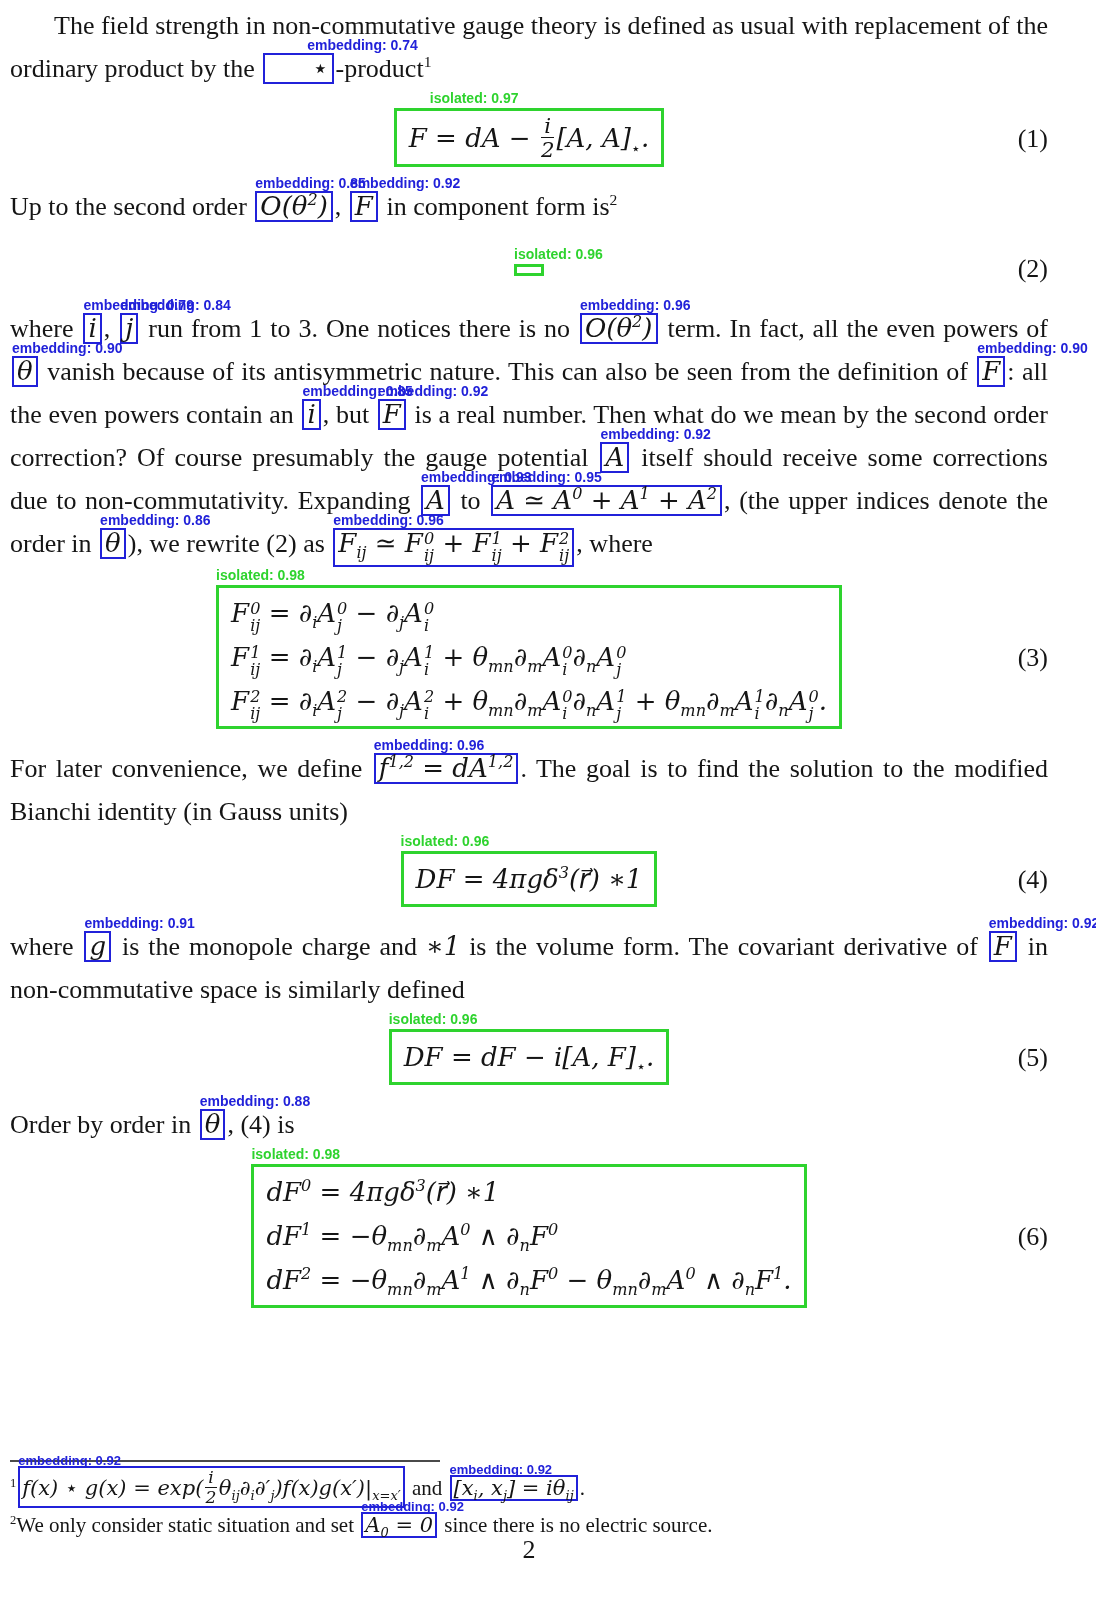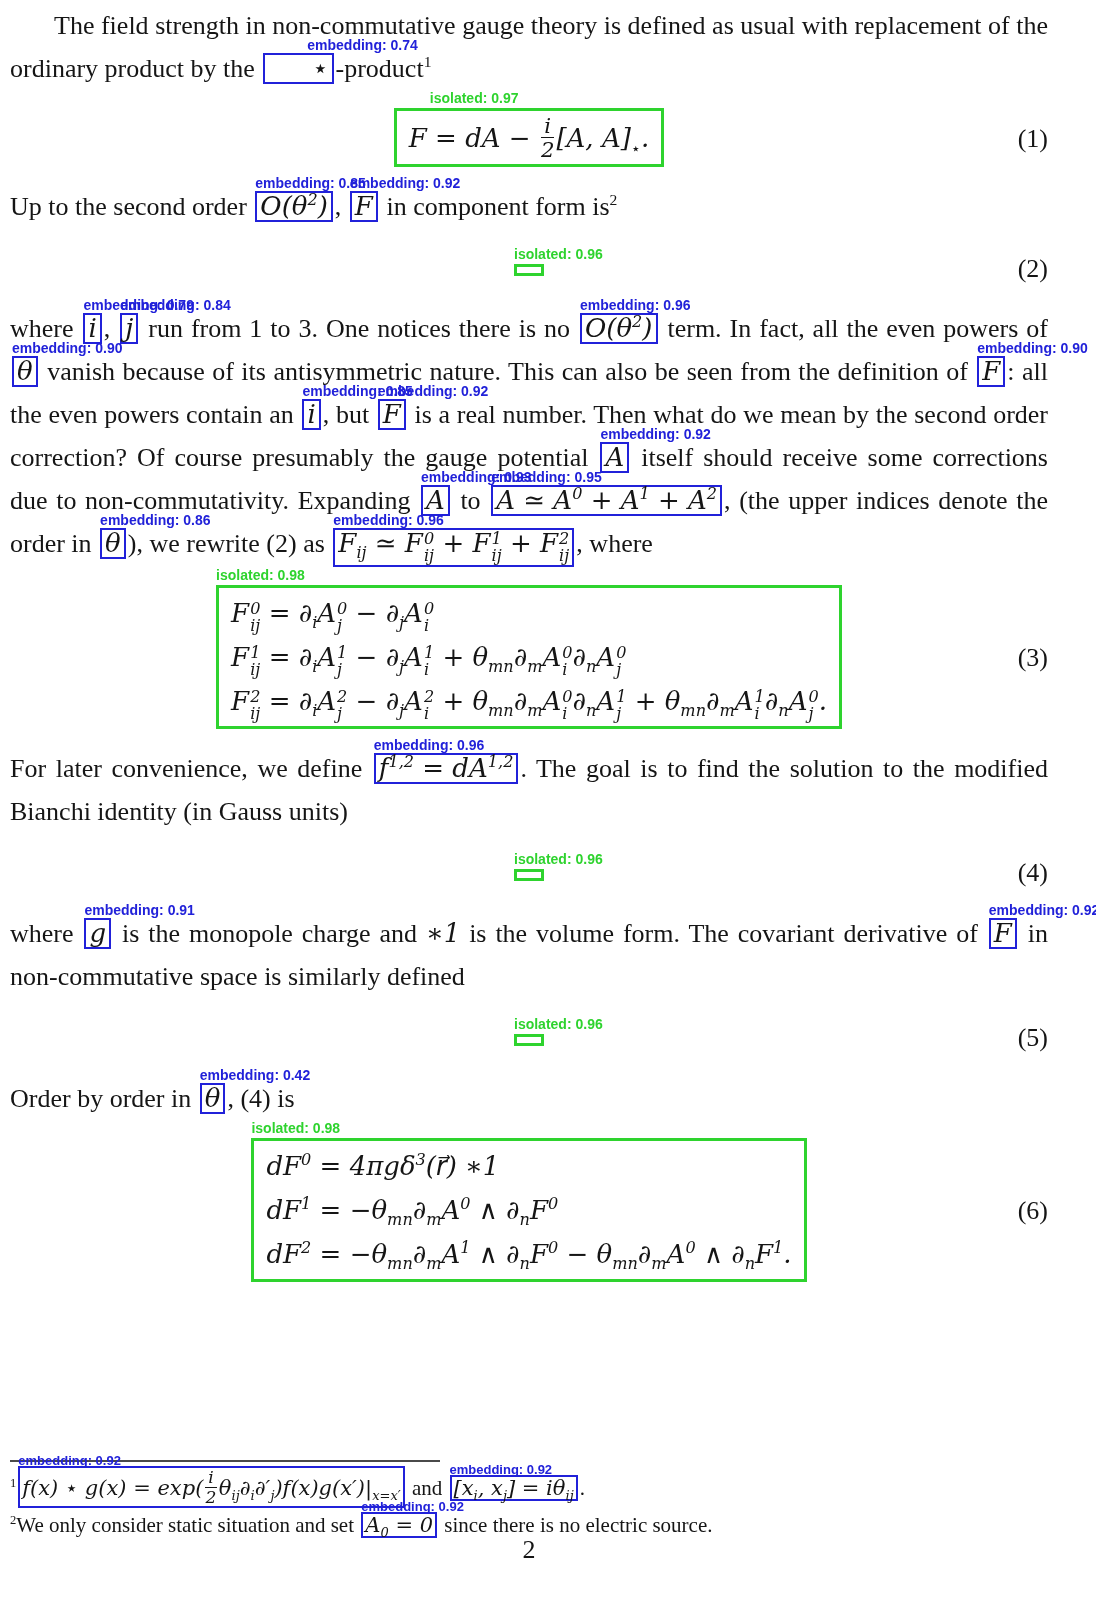--- a/index.html
+++ b/index.html
@@ -59,24 +59,24 @@
 <body>
 
 <div class="page">
   <div class="para indent">The field strength in non-commutative gauge theory is defined as usual with replacement of the ordinary product by the <span class="ebox" style="border-color: rgb(33, 33, 217);"><span class="elabel" style="color: rgb(33, 33, 217);">embedding: 0.74</span><span class="math">⋆</span></span>-product<sup class="fnmark">1</sup></div>
   <div class="eqrow"><span class="eqbox" style="border-color: rgb(46, 211, 46);"><span class="eqlabel" style="color: rgb(46, 211, 46); padding-left: 36px;">isolated: 0.97</span><div class="eqline math">F = dA − <span class="frac"><span class="fnum">i</span><span class="fden">2</span></span>[A, A]<sub>⋆</sub>.</div></span><span class="eqnum">(1)</span></div>
   <div class="para">Up to the second order <span class="ebox" style="border-color: rgb(33, 33, 217);"><span class="elabel" style="color: rgb(33, 33, 217);">embedding: 0.85</span><span class="math">O(θ<sup>2</sup>)</span></span>, <span class="ebox" style="border-color: rgb(33, 33, 217);"><span class="elabel" style="color: rgb(33, 33, 217);">embedding: 0.92</span><span class="math">F</span></span> in component form is<sup class="fnmark">2</sup></div>
   <div class="eqrow"><span class="eqbox" style="border-color: rgb(46, 211, 46);"><span class="eqlabel" style="color: rgb(46, 211, 46);">isolated: 0.96</span></span><span class="eqnum">(2)</span></div>
   <div class="para">where <span class="ebox" style="border-color: rgb(33, 33, 217);"><span class="elabel" style="color: rgb(33, 33, 217);">embedding: 0.79</span><span class="math">i</span></span>, <span class="ebox" style="border-color: rgb(33, 33, 217);"><span class="elabel" style="color: rgb(33, 33, 217);">embedding: 0.84</span><span class="math">j</span></span> run from 1 to 3.  One notices there is no <span class="ebox" style="border-color: rgb(33, 33, 217);"><span class="elabel" style="color: rgb(33, 33, 217);">embedding: 0.96</span><span class="math">O(θ<sup>2</sup>)</span></span> term.  In fact, all the even powers of <span class="ebox" style="border-color: rgb(33, 33, 217);"><span class="elabel" style="color: rgb(33, 33, 217);">embedding: 0.90</span><span class="math">θ</span></span> vanish because of its antisymmetric nature.  This can also be seen from the definition of <span class="ebox" style="border-color: rgb(33, 33, 217);"><span class="elabel" style="color: rgb(33, 33, 217);">embedding: 0.90</span><span class="math">F</span></span>: all the even powers contain an <span class="ebox" style="border-color: rgb(33, 33, 217);"><span class="elabel" style="color: rgb(33, 33, 217);">embedding: 0.85</span><span class="math">i</span></span>, but <span class="ebox" style="border-color: rgb(33, 33, 217);"><span class="elabel" style="color: rgb(33, 33, 217);">embedding: 0.92</span><span class="math">F</span></span> is a real number.  Then what do we mean by the second order correction?  Of course presumably the gauge potential <span class="ebox" style="border-color: rgb(33, 33, 217);"><span class="elabel" style="color: rgb(33, 33, 217);">embedding: 0.92</span><span class="math">A</span></span> itself should receive some corrections due to non-commutativity.  Expanding <span class="ebox" style="border-color: rgb(33, 33, 217);"><span class="elabel" style="color: rgb(33, 33, 217);">embedding: 0.93</span><span class="math">A</span></span> to <span class="ebox" style="border-color: rgb(33, 33, 217);"><span class="elabel" style="color: rgb(33, 33, 217);">embedding: 0.95</span><span class="math">A ≃ A<sup>0</sup> + A<sup>1</sup> + A<sup>2</sup></span></span>, (the upper indices denote the order in <span class="ebox" style="border-color: rgb(33, 33, 217);"><span class="elabel" style="color: rgb(33, 33, 217);">embedding: 0.86</span><span class="math">θ</span></span>), we rewrite (2) as <span class="ebox" style="border-color: rgb(33, 33, 217);"><span class="elabel" style="color: rgb(33, 33, 217);">embedding: 0.96</span><span class="math">F<sub>ij</sub> ≃ F<span class="ss"><span class="sstop">0</span><span class="ssbot">ij</span></span> + F<span class="ss"><span class="sstop">1</span><span class="ssbot">ij</span></span> + F<span class="ss"><span class="sstop">2</span><span class="ssbot">ij</span></span></span></span>, where</div>
   <div class="eqrow"><span class="eqbox" style="border-color: rgb(46, 211, 46);"><span class="eqlabel" style="color: rgb(46, 211, 46);">isolated: 0.98</span><div class="eqline math">F<span class="ss"><span class="sstop">0</span><span class="ssbot">ij</span></span> = ∂<sub>i</sub>A<span class="ss"><span class="sstop">0</span><span class="ssbot">j</span></span> − ∂<sub>j</sub>A<span class="ss"><span class="sstop">0</span><span class="ssbot">i</span></span></div><div class="eqline math">F<span class="ss"><span class="sstop">1</span><span class="ssbot">ij</span></span> = ∂<sub>i</sub>A<span class="ss"><span class="sstop">1</span><span class="ssbot">j</span></span> − ∂<sub>j</sub>A<span class="ss"><span class="sstop">1</span><span class="ssbot">i</span></span> + θ<sub>mn</sub>∂<sub>m</sub>A<span class="ss"><span class="sstop">0</span><span class="ssbot">i</span></span>∂<sub>n</sub>A<span class="ss"><span class="sstop">0</span><span class="ssbot">j</span></span></div><div class="eqline math">F<span class="ss"><span class="sstop">2</span><span class="ssbot">ij</span></span> = ∂<sub>i</sub>A<span class="ss"><span class="sstop">2</span><span class="ssbot">j</span></span> − ∂<sub>j</sub>A<span class="ss"><span class="sstop">2</span><span class="ssbot">i</span></span> + θ<sub>mn</sub>∂<sub>m</sub>A<span class="ss"><span class="sstop">0</span><span class="ssbot">i</span></span>∂<sub>n</sub>A<span class="ss"><span class="sstop">1</span><span class="ssbot">j</span></span> + θ<sub>mn</sub>∂<sub>m</sub>A<span class="ss"><span class="sstop">1</span><span class="ssbot">i</span></span>∂<sub>n</sub>A<span class="ss"><span class="sstop">0</span><span class="ssbot">j</span></span>.</div></span><span class="eqnum">(3)</span></div>
   <div class="para">For later convenience, we define <span class="ebox" style="border-color: rgb(33, 33, 217);"><span class="elabel" style="color: rgb(33, 33, 217);">embedding: 0.96</span><span class="math">f<sup>1,2</sup> = dA<sup>1,2</sup></span></span>.  The goal is to find the solution to the modified Bianchi identity (in Gauss units)</div>
-  <div class="eqrow"><span class="eqbox" style="border-color: rgb(46, 211, 46);"><span class="eqlabel" style="color: rgb(46, 211, 46);">isolated: 0.96</span></span><span class="eqnum">(4)</span></div>
+  <div class="eqrow"><span class="eqbox" style="border-color: rgb(46, 211, 46);"><span class="eqlabel" style="color: rgb(46, 211, 46);">isolated: 0.96</span><div class="eqline math">DF = 4πgδ<sup>3</sup>(r⃗) ∗1</div></span><span class="eqnum">(4)</span></div>
   <div class="para">where <span class="ebox" style="border-color: rgb(33, 33, 217);"><span class="elabel" style="color: rgb(33, 33, 217);">embedding: 0.91</span><span class="math">g</span></span> is the monopole charge and <span class="math">∗1</span> is the volume form.  The covariant derivative of <span class="ebox" style="border-color: rgb(33, 33, 217);"><span class="elabel" style="color: rgb(33, 33, 217);">embedding: 0.92</span><span class="math">F</span></span> in non-commutative space is similarly defined</div>
-  <div class="eqrow"><span class="eqbox" style="border-color: rgb(46, 211, 46);"><span class="eqlabel" style="color: rgb(46, 211, 46);">isolated: 0.96</span></span><span class="eqnum">(5)</span></div>
-  <div class="para">Order by order in <span class="ebox" style="border-color: rgb(33, 33, 217);"><span class="elabel" style="color: rgb(33, 33, 217);">embedding: 0.42</span><span class="math">θ</span></span>, (4) is</div>
+  <div class="eqrow"><span class="eqbox" style="border-color: rgb(46, 211, 46);"><span class="eqlabel" style="color: rgb(46, 211, 46);">isolated: 0.96</span><div class="eqline math">DF = dF − i[A, F]<sub>⋆</sub>.</div></span><span class="eqnum">(5)</span></div>
+  <div class="para">Order by order in <span class="ebox" style="border-color: rgb(33, 33, 217);"><span class="elabel" style="color: rgb(33, 33, 217);">embedding: 0.88</span><span class="math">θ</span></span>, (4) is</div>
   <div class="eqrow"><span class="eqbox" style="border-color: rgb(46, 211, 46);"><span class="eqlabel" style="color: rgb(46, 211, 46);">isolated: 0.98</span><div class="eqline math">dF<sup>0</sup> = 4πgδ<sup>3</sup>(r⃗) ∗1</div><div class="eqline math">dF<sup>1</sup> = −θ<sub>mn</sub>∂<sub>m</sub>A<sup>0</sup> ∧ ∂<sub>n</sub>F<sup>0</sup></div><div class="eqline math">dF<sup>2</sup> = −θ<sub>mn</sub>∂<sub>m</sub>A<sup>1</sup> ∧ ∂<sub>n</sub>F<sup>0</sup> − θ<sub>mn</sub>∂<sub>m</sub>A<sup>0</sup> ∧ ∂<sub>n</sub>F<sup>1</sup>.</div></span><span class="eqnum">(6)</span></div>
 
   <div class="footer">
     <div class="footrule"></div>
     <div class="para footnote"><sup class="fnmark">1</sup><span class="ebox" style="border-color: rgb(33, 33, 217);"><span class="elabel" style="color: rgb(33, 33, 217);">embedding: 0.92</span><span class="math">f(x) ⋆ g(x) = exp(<span class="frac"><span class="fnum">i</span><span class="fden">2</span></span>θ<sub>ij</sub>∂<sub>i</sub>∂′<sub>j</sub>)f(x)g(x′)|<sub>x=x′</sub></span></span> and <span class="ebox" style="border-color: rgb(33, 33, 217);"><span class="elabel" style="color: rgb(33, 33, 217);">embedding: 0.92</span><span class="math">[x<sub>i</sub>, x<sub>j</sub>] = iθ<sub>ij</sub></span></span>.</div>
     <div class="para footnote"><sup class="fnmark">2</sup>We only consider static situation and set <span class="ebox" style="border-color: rgb(33, 33, 217);"><span class="elabel" style="color: rgb(33, 33, 217);">embedding: 0.92</span><span class="math">A<sub>0</sub> = 0</span></span> since there is no electric source.</div>
   </div>
 
   <div class="pagenum">2</div>
 </div>

